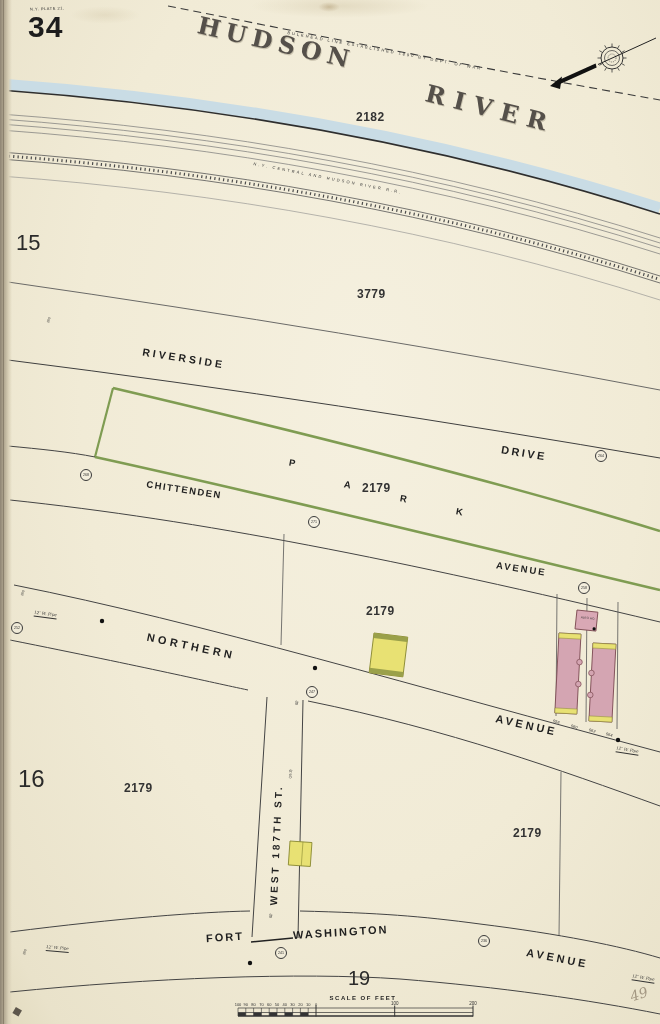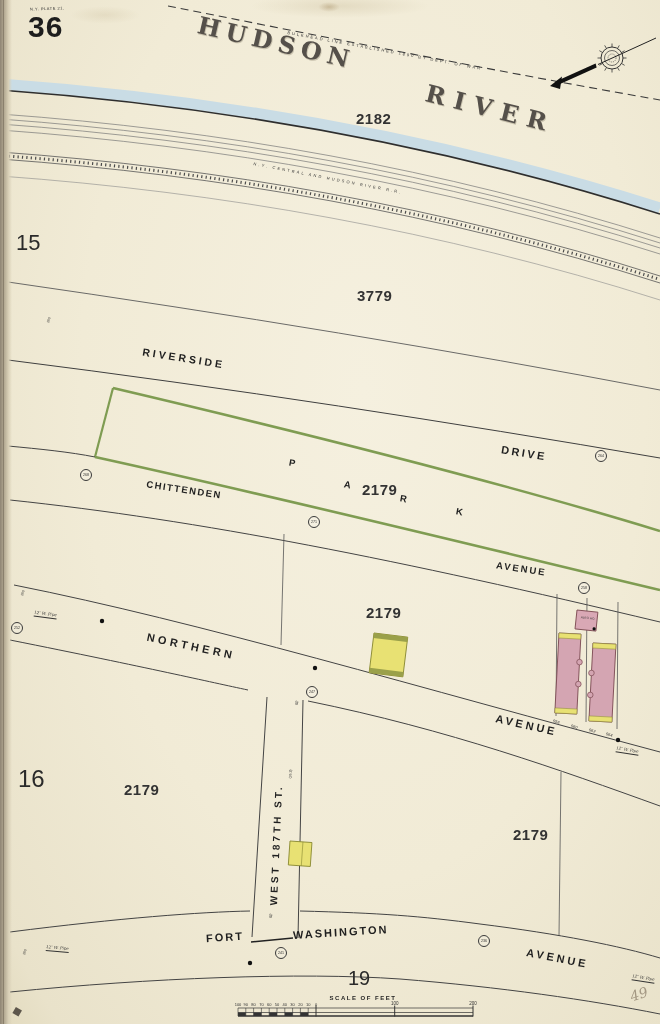--- a/index.html
+++ b/index.html
@@ -3,21 +3,21 @@
 <meta charset="utf-8">
 <style>
   html,body{margin:0;padding:0;background:#6b6257;}
   #page{position:relative;width:660px;height:1024px;overflow:hidden;
     background:
       radial-gradient(ellipse at 55% 38%, #f5f0df 0%, #f1ebd6 55%, #e9e2ca 92%, #e2dabe 100%);
     font-family:"Liberation Sans", sans-serif;}
   .abs{position:absolute;}
   .lbl{position:absolute;white-space:nowrap;font-weight:bold;color:#1f1f1f;
     font-family:"Liberation Sans", sans-serif;}
-  .num{position:absolute;white-space:nowrap;color:#333;font-size:15px;letter-spacing:.5px;
+  .num{position:absolute;white-space:nowrap;color:#333;font-size:12px;letter-spacing:.5px;
     font-weight:bold;font-family:"Liberation Sans", sans-serif;text-align:center;}
   .ornate{position:absolute;white-space:nowrap;font-family:"DejaVu Serif", serif;
     color:#55504a;text-shadow:1px 1px 0 #c9c2ae;font-weight:bold;}
   .tinytxt{position:absolute;white-space:nowrap;color:#333;font-family:"Liberation Sans", sans-serif;}
   .pipe{position:absolute;white-space:nowrap;font-family:"DejaVu Serif", serif;font-style:italic;
     font-size:4px;color:#333;border-bottom:.6px solid #333;padding-bottom:.5px;}
   .circle-marker{position:absolute;width:10px;height:10px;border:.9px solid #3a3a3a;border-radius:50%;
     display:flex;align-items:center;justify-content:center;background:rgba(255,255,255,0.15);}
   .circle-marker span{font-size:3.6px;color:#333;font-family:"Liberation Sans", sans-serif;}
   .binding{position:absolute;left:0;top:0;width:12px;height:1024px;
@@ -160,21 +160,21 @@
 
     <g>
       <rect x="14" y="1008" width="7" height="7" fill="#5d564b" transform="rotate(30 17 1011)"></rect>
     </g>
   </svg>
 
   <div class="binding"></div>
   <div class="binding-line"></div>
 
   <div class="tinytxt" style="left:30px;top:6px;font-size:4px;letter-spacing:.5px;transform:rotate(-2deg);">N.Y. PLATE 21.</div>
-  <div class="lbl" style="left:28px;top:10px;font-size:30px;letter-spacing:1px;color:#1d1d1d;">36</div>
+  <div class="lbl" style="left:28px;top:10px;font-size:30px;letter-spacing:1px;color:#1d1d1d;">34</div>
   <div class="lbl" style="left:16px;top:230px;font-size:22px;font-weight:normal;color:#2a2a2a;">15</div>
   <div class="lbl" style="left:18px;top:765px;font-size:24px;font-weight:normal;color:#2a2a2a;">16</div>
   <div class="lbl" style="left:348px;top:967px;font-size:20px;font-weight:normal;color:#2a2a2a;">19</div>
 
   <div class="ornate" style="left:196px;top:28px;font-size:24px;letter-spacing:6px;transform:rotate(13deg);">HUDSON</div>
   <div class="ornate" style="left:424px;top:94px;font-size:24px;letter-spacing:9px;transform:rotate(14deg);">RIVER</div>
   <div class="tinytxt" style="left:288px;top:30px;font-size:4px;letter-spacing:2px;transform:rotate(10.5deg);transform-origin:0 0;">BULKHEAD LINE ESTABLISHED 1890 BY DEPT. OF WAR</div>
   <div class="tinytxt" style="left:254px;top:161px;font-size:4px;letter-spacing:2.2px;transform:rotate(11deg);transform-origin:0 0;">N.Y. CENTRAL AND HUDSON RIVER R.R.</div>
 
   <div class="num" style="left:356px;top:110px;">2182</div>

